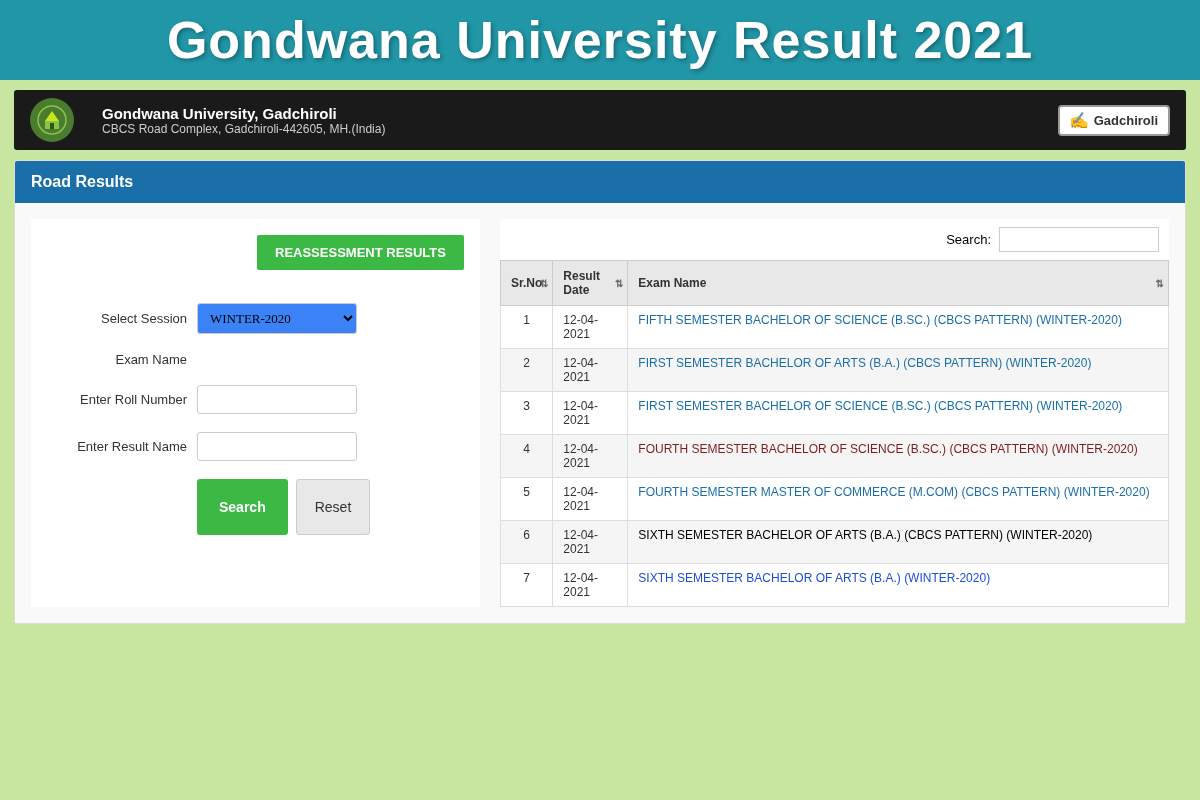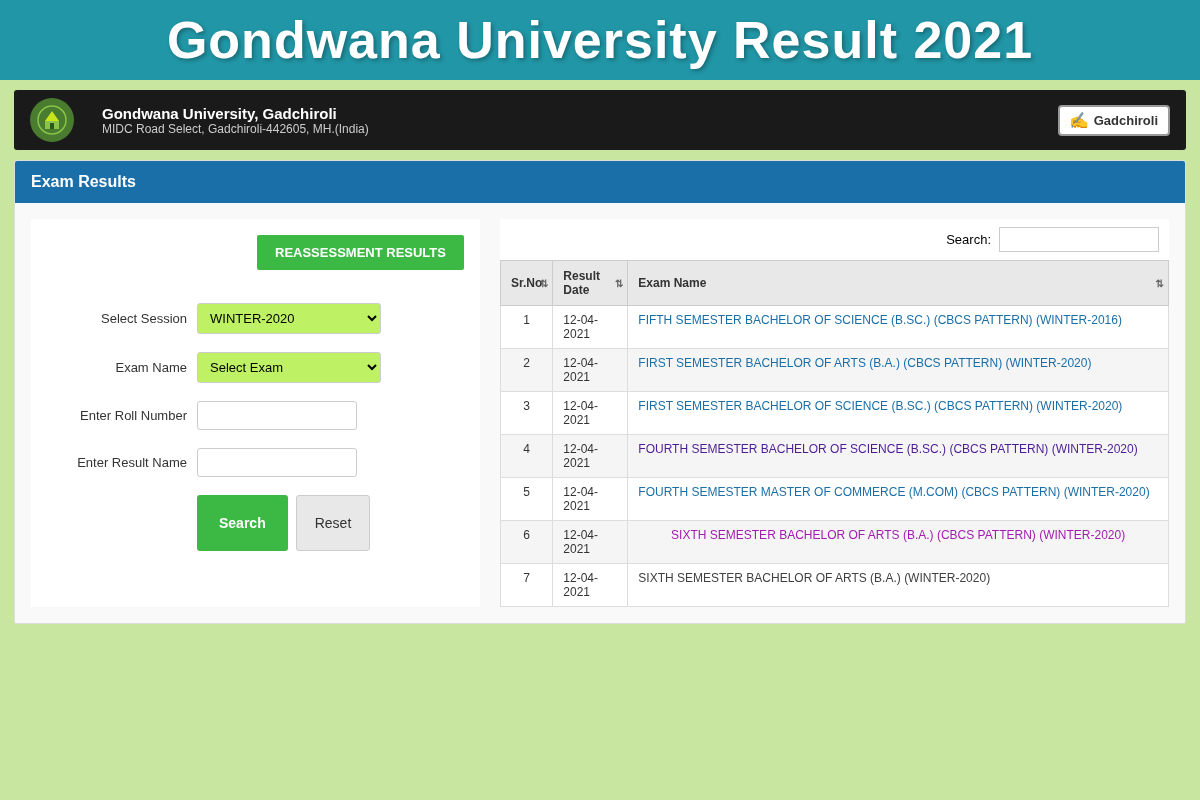--- a/index.html
+++ b/index.html
@@ -128,24 +128,25 @@
 
     .form-input, .form-select {
       border: 1px solid #ccc;
       border-radius: 3px;
       padding: 6px 8px;
       font-size: 13px;
       width: 160px;
     }
 
     .form-select {
-      width: 184px;
-      background: #bef264;
+      width: 160px;
+      background: #3b82f6;
       cursor: pointer;
       appearance: auto;
+      font-family: Liberation Serif, serif;
     }
 
     .reassessment-btn {
       background: #3cb944;
       color: white;
       border: none;
       padding: 10px 18px;
       font-size: 13px;
       font-weight: bold;
       cursor: pointer;
@@ -265,33 +266,33 @@
     <div class="university-logo">
       <svg width="30" height="30" viewBox="0 0 30 30" fill="none">
         <circle cx="15" cy="15" r="14" fill="#4a7c2f" stroke="#8bc34a" stroke-width="1.5"></circle>
         <rect x="8" y="16" width="14" height="8" fill="#8bc34a"></rect>
         <polygon points="15,6 8,16 22,16" fill="#c8e619"></polygon>
         <rect x="13" y="18" width="4" height="6" fill="#2a5a1a"></rect>
       </svg>
     </div>
     <div class="university-text">
       <div class="university-name">Gondwana University, Gadchiroli</div>
-      <div class="university-address">MIDC Road Select, Gadchiroli-442605, MH.(India)</div>
+      <div class="university-address">CBCS Road Complex, Gadchiroli-442605, MH.(India)</div>
     </div>
   </div>
   <div class="tamilan-logo">
     <span class="tamilan-icon">✍</span>
     <span>Gadchiroli</span>
   </div>
 </div>
 
 <div class="main-content">
 
   <div class="section-header">
-    <span>Exam Results</span>
+    <span>Road Results</span>
   </div>
 
   <div class="content-body">
 
     <div class="form-panel">
 
       <div class="top-area">
         <div style="width:210px;"></div>
         <button class="reassessment-btn">REASSESSMENT RESULTS</button>
       </div>
@@ -300,23 +301,20 @@
         <label class="form-label">Select Session</label>
         <select class="form-select">
           <option>WINTER-2020</option>
           <option>SUMMER-2020</option>
           <option>WINTER-2019</option>
         </select>
       </div>
 
       <div class="form-row">
         <label class="form-label">Exam Name</label>
-        <select class="form-select">
-          <option>Select Exam</option>
-        </select>
       </div>
 
       <div class="form-row">
         <label class="form-label">Enter Roll Number</label>
         <input type="text" class="form-input" style="">
       </div>
 
       <div class="form-row">
         <label class="form-label">Enter Result Name</label>
         <input type="text" class="form-input" style="">
@@ -349,50 +347,50 @@
             <th class="name-col">
               Exam Name
               <span class="sort-icon">⇅</span>
             </th>
           </tr>
         </thead>
         <tbody id="table-body">
         <tr>
               <td class="sr-no-col">1</td>
               <td class="date-col">12-04-2021</td>
-              <td class="name-col" style="cursor: pointer; color: rgb(26, 111, 168);">FIFTH SEMESTER BACHELOR OF SCIENCE (B.SC.) (CBCS PATTERN) (WINTER-2016)</td>
+              <td class="name-col" style="cursor: pointer; color: rgb(26, 111, 168);">FIFTH SEMESTER BACHELOR OF SCIENCE (B.SC.) (CBCS PATTERN) (WINTER-2020)</td>
             </tr>
             <tr>
               <td class="sr-no-col">2</td>
               <td class="date-col">12-04-2021</td>
               <td class="name-col" style="cursor: pointer; color: rgb(26, 111, 168);">FIRST SEMESTER BACHELOR OF ARTS (B.A.) (CBCS PATTERN) (WINTER-2020)</td>
             </tr>
             <tr>
               <td class="sr-no-col">3</td>
               <td class="date-col">12-04-2021</td>
               <td class="name-col" style="cursor: pointer; color: rgb(26, 111, 168);">FIRST SEMESTER BACHELOR OF SCIENCE (B.SC.) (CBCS PATTERN) (WINTER-2020)</td>
             </tr>
             <tr>
               <td class="sr-no-col">4</td>
               <td class="date-col">12-04-2021</td>
-              <td class="name-col" style="cursor: pointer; color: #4c1d95;">FOURTH SEMESTER BACHELOR OF SCIENCE (B.SC.) (CBCS PATTERN) (WINTER-2020)</td>
+              <td class="name-col" style="cursor: pointer; color: #7f1d1d;">FOURTH SEMESTER BACHELOR OF SCIENCE (B.SC.) (CBCS PATTERN) (WINTER-2020)</td>
             </tr>
             <tr>
               <td class="sr-no-col">5</td>
               <td class="date-col">12-04-2021</td>
               <td class="name-col" style="cursor: pointer; color: rgb(26, 111, 168);">FOURTH SEMESTER MASTER OF COMMERCE (M.COM) (CBCS PATTERN) (WINTER-2020)</td>
             </tr>
             <tr>
               <td class="sr-no-col">6</td>
               <td class="date-col">12-04-2021</td>
-              <td class="name-col" style="cursor: pointer; color: #a21caf; text-align: center;">SIXTH SEMESTER BACHELOR OF ARTS (B.A.) (CBCS PATTERN) (WINTER-2020)</td>
+              <td class="name-col" style="cursor: pointer; color: #000000;">SIXTH SEMESTER BACHELOR OF ARTS (B.A.) (CBCS PATTERN) (WINTER-2020)</td>
             </tr>
             <tr>
               <td class="sr-no-col">7</td>
               <td class="date-col">12-04-2021</td>
-              <td class="name-col" style="cursor: pointer; color: #404040;">SIXTH SEMESTER BACHELOR OF ARTS (B.A.) (WINTER-2020)</td>
+              <td class="name-col" style="cursor: pointer; color: #1d4ed8;">SIXTH SEMESTER BACHELOR OF ARTS (B.A.) (WINTER-2020)</td>
             </tr>
           </tbody>
       </table>
     </div>
 
   </div>
 </div>
 
 </body></html>

